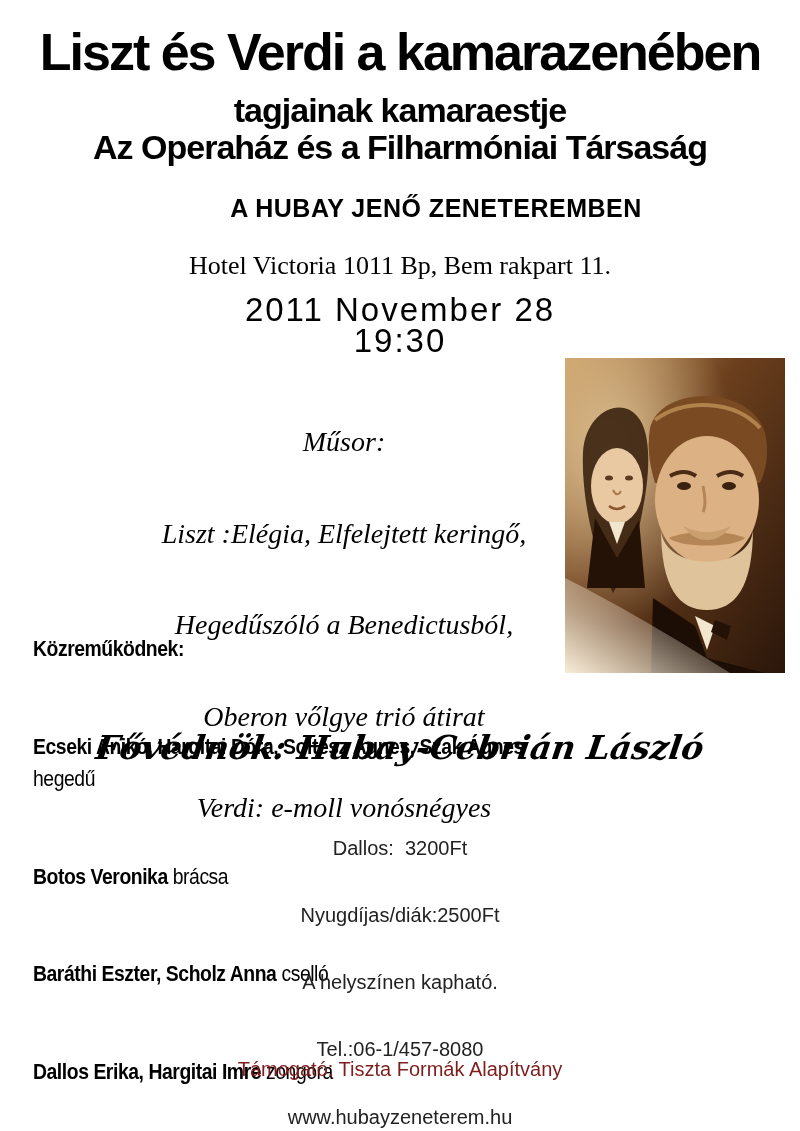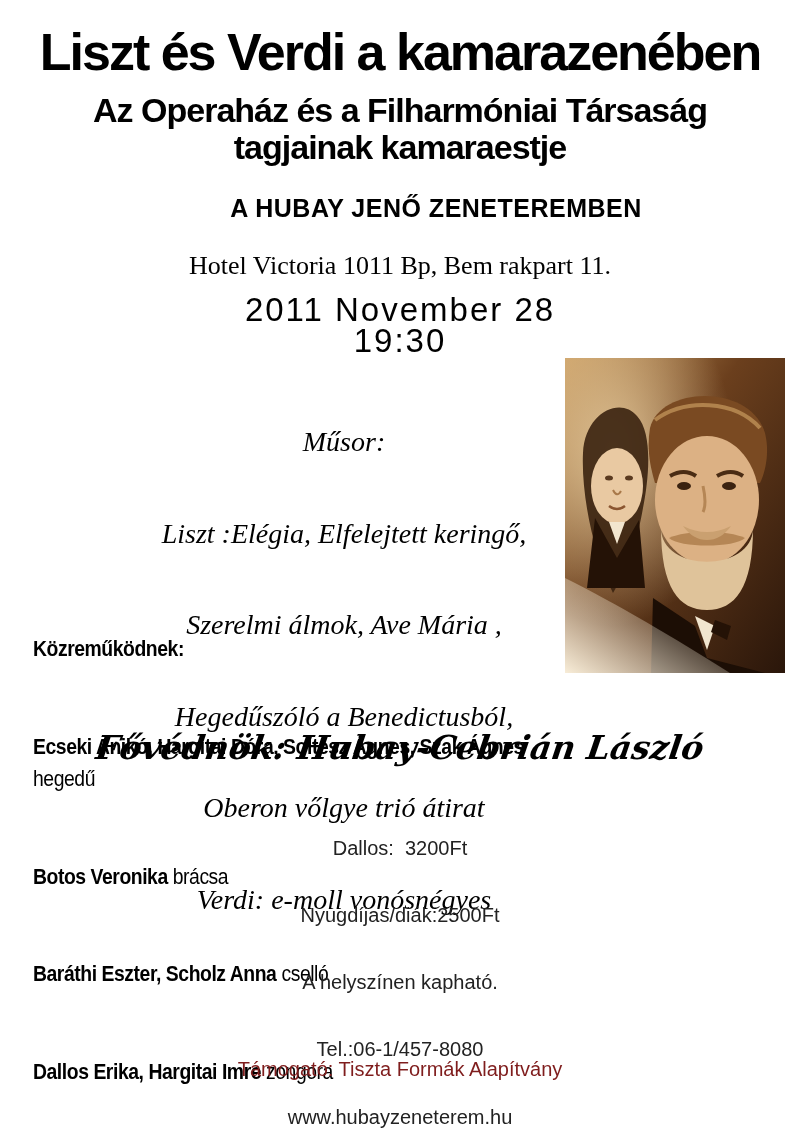--- a/index.html
+++ b/index.html
@@ -103,37 +103,36 @@
   .portrait svg { display: block; }
 </style>
 </head>
 <body>
 
 <div class="poster">
 
   <div class="abs center title">Liszt és Verdi a kamarazenében</div>
 
   <div class="abs center subtitle">
+    <div>tagjainak kamaraestje</div>
     <div>Az Operaház és a Filharmóniai Társaság</div>
-    <div>tagjainak kamaraestje</div>
   </div>
 
   <div class="abs center venue">A HUBAY JENŐ ZENETEREMBEN</div>
 
   <div class="abs center address">Hotel Victoria 1011 Bp, Bem rakpart 11.</div>
 
   <div class="abs center datetime">
     <div>2011 November 28</div>
     <div>19:30</div>
   </div>
 
   <div class="abs program">
     <div>Műsor:</div>
     <div>Liszt :Elégia, Elfelejtett keringő,</div>
-    <div>Szerelmi álmok, Ave Mária ,</div>
     <div>Hegedűszóló a Benedictusból,</div>
     <div>Oberon vőlgye trió átirat</div>
     <div>Verdi: e-moll vonósnégyes</div>
   </div>
 
   <div class="abs performers">
     <div>Közreműködnek:</div>
     <div><span>Ecseki Anikó, Hargitai Dóra, Soltész Ágnes, Szak Ágnes</span><span class="instrument"> hegedű</span></div>
     <div><span>Botos Veronika</span><span class="instrument"> brácsa</span></div>
     <div><span>Baráthi Eszter, Scholz Anna</span><span class="instrument"> cselló</span></div>

